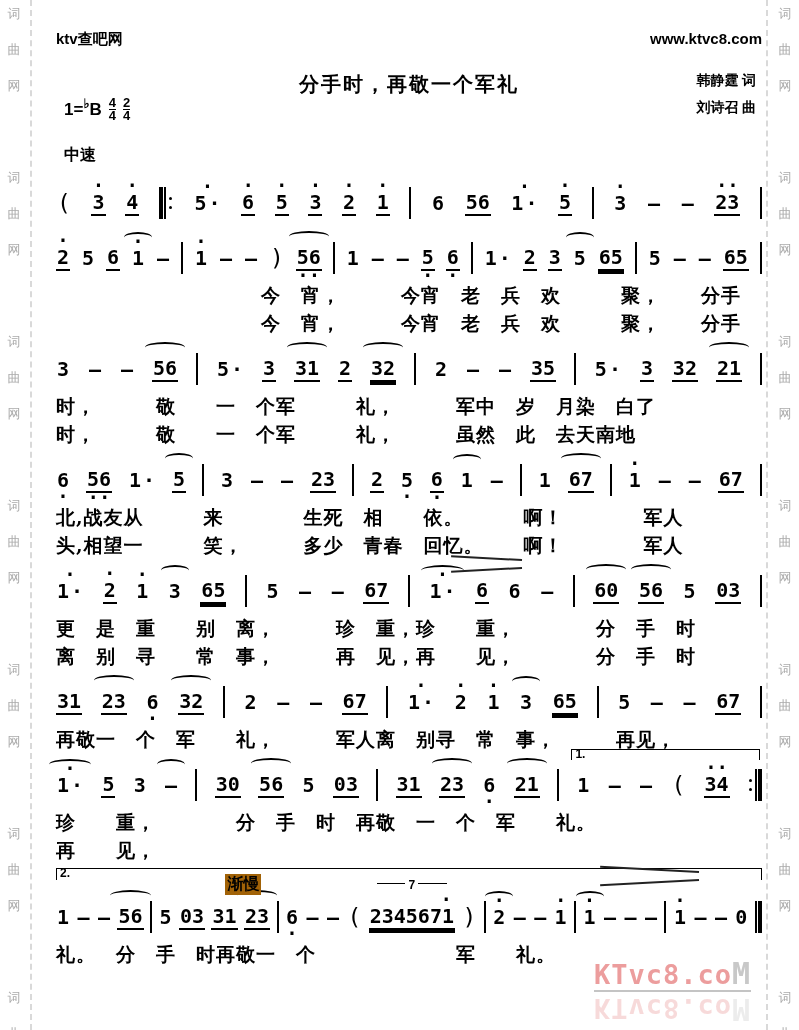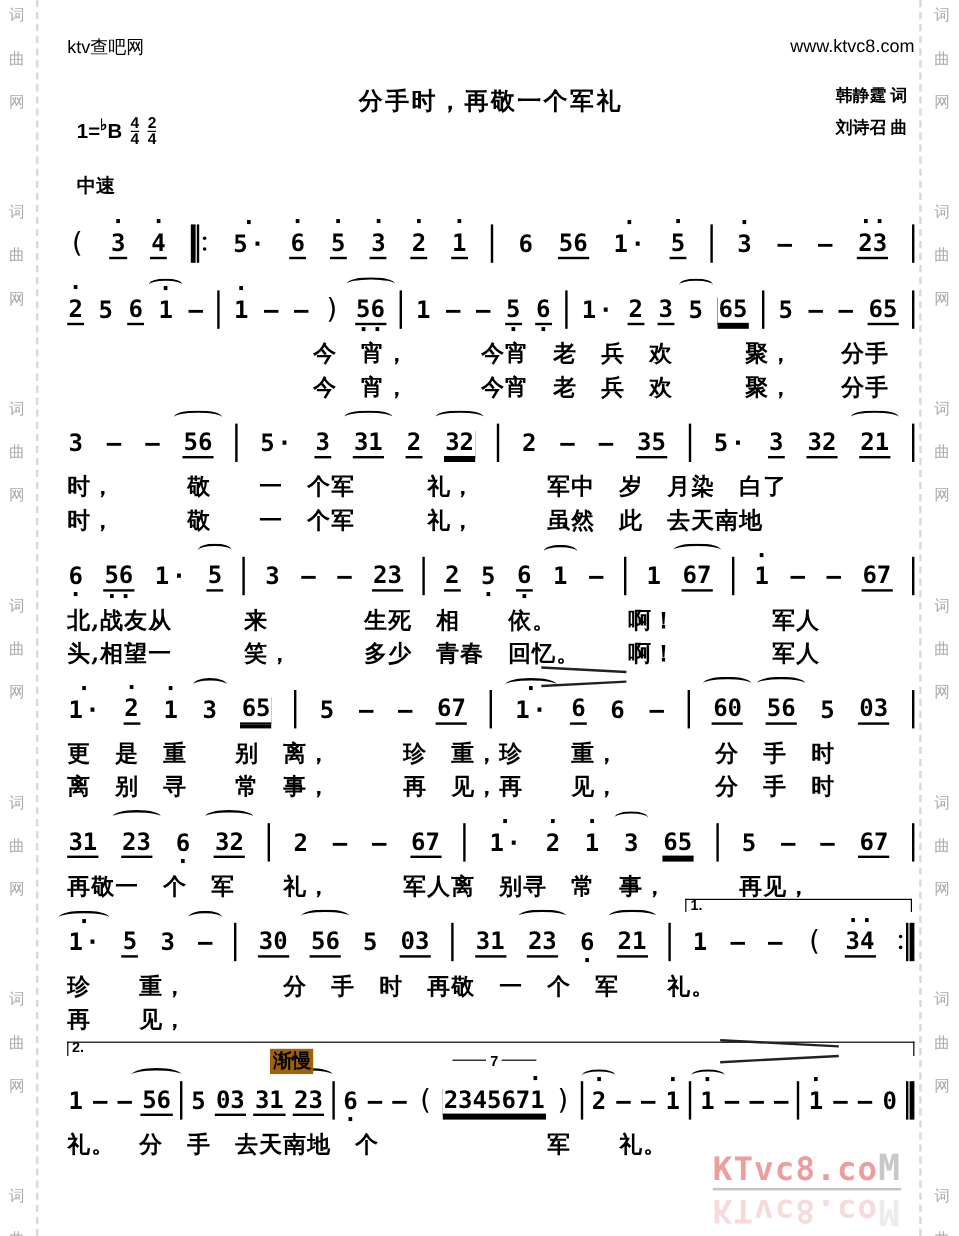--- a/index.html
+++ b/index.html
@@ -11,21 +11,21 @@
               color:#ababab;font-family:"DejaVu Serif",serif;}
   .side-chars.left{left:4px;} .side-chars.right{right:4px;}
   .bchar{line-height:23px;margin-bottom:13px;}
   .bgap{height:56px;}
   .dashline{position:absolute;top:0;bottom:0;width:0;border-left:2px dashed #d9d9d9;}
   .dashline.left{left:30px;} .dashline.right{right:31px;}
 
   .content{position:absolute;left:56px;top:0;width:706px;}
 
   .brandrow{display:flex;justify-content:space-between;margin-top:30px;font-size:15px;}
-  .brand{font-weight:400;}
+  .brand{font-weight:700;}
 
   .titlerow{position:relative;margin-top:22px;height:74px;}
   .title{text-align:center;font-size:20px;font-weight:bold;letter-spacing:2px;
          font-family:"DejaVu Serif",serif;}
   .keysig{position:absolute;left:8px;top:26px;font-size:17px;font-weight:bold;display:flex;align-items:center;}
   .keysig .flat{font-size:13px;position:relative;top:-6px;}
   .frac{display:inline-flex;flex-direction:column;align-items:center;font-size:13px;
         line-height:12px;margin-left:7px;font-weight:bold;}
   .frac .den{border-top:1px solid #000;}
   .authors{position:absolute;right:6px;top:-4px;font-size:14px;font-weight:bold;
@@ -1152,21 +1152,21 @@
             <div class="tok" data-name="note">
               <div class="hirow"></div>
               <div class="numrow">0</div>
               <div class="lorow"></div>
             </div>
             <div class="tok barwrap" data-name="barline">
               <div class="bar thin"></div>
               <div class="bar thick"></div>
             </div>
           </div>
-        <div class="lyric" data-name="lyrics-line-final">礼。　分　手　去天南地　个　　　　　　　军　　礼。</div>
+        <div class="lyric" data-name="lyrics-line-final">礼。　分　手　时再敬一　个　　　　　　　军　　礼。</div>
       </div>
 
     </div>
   </div>
 
   <div class="wm" data-name="watermark">
     <div class="wm-main" data-name="watermark-text"><span>KTvc8.co</span><span class="wm-m">M</span></div>
     <div class="wm-line" data-name="watermark-divider"></div>
     <div class="wm-ref" data-name="watermark-reflection"><span>KTvc8.co</span><span class="wm-m">M</span></div>
   </div>

